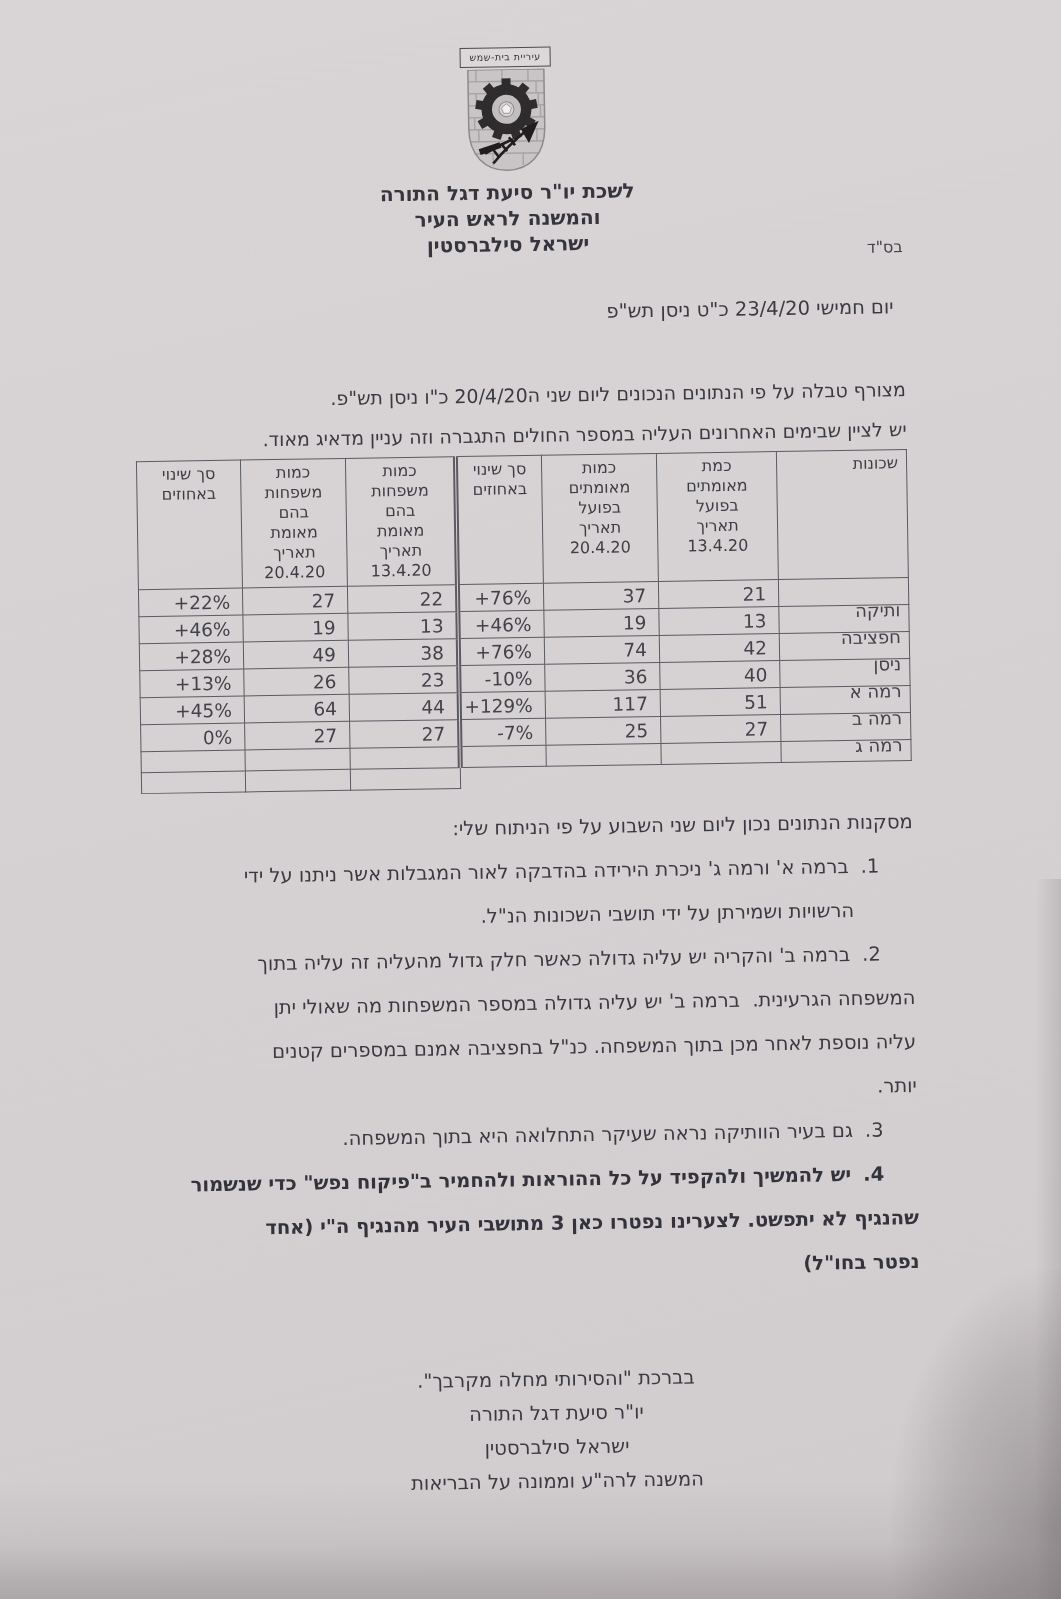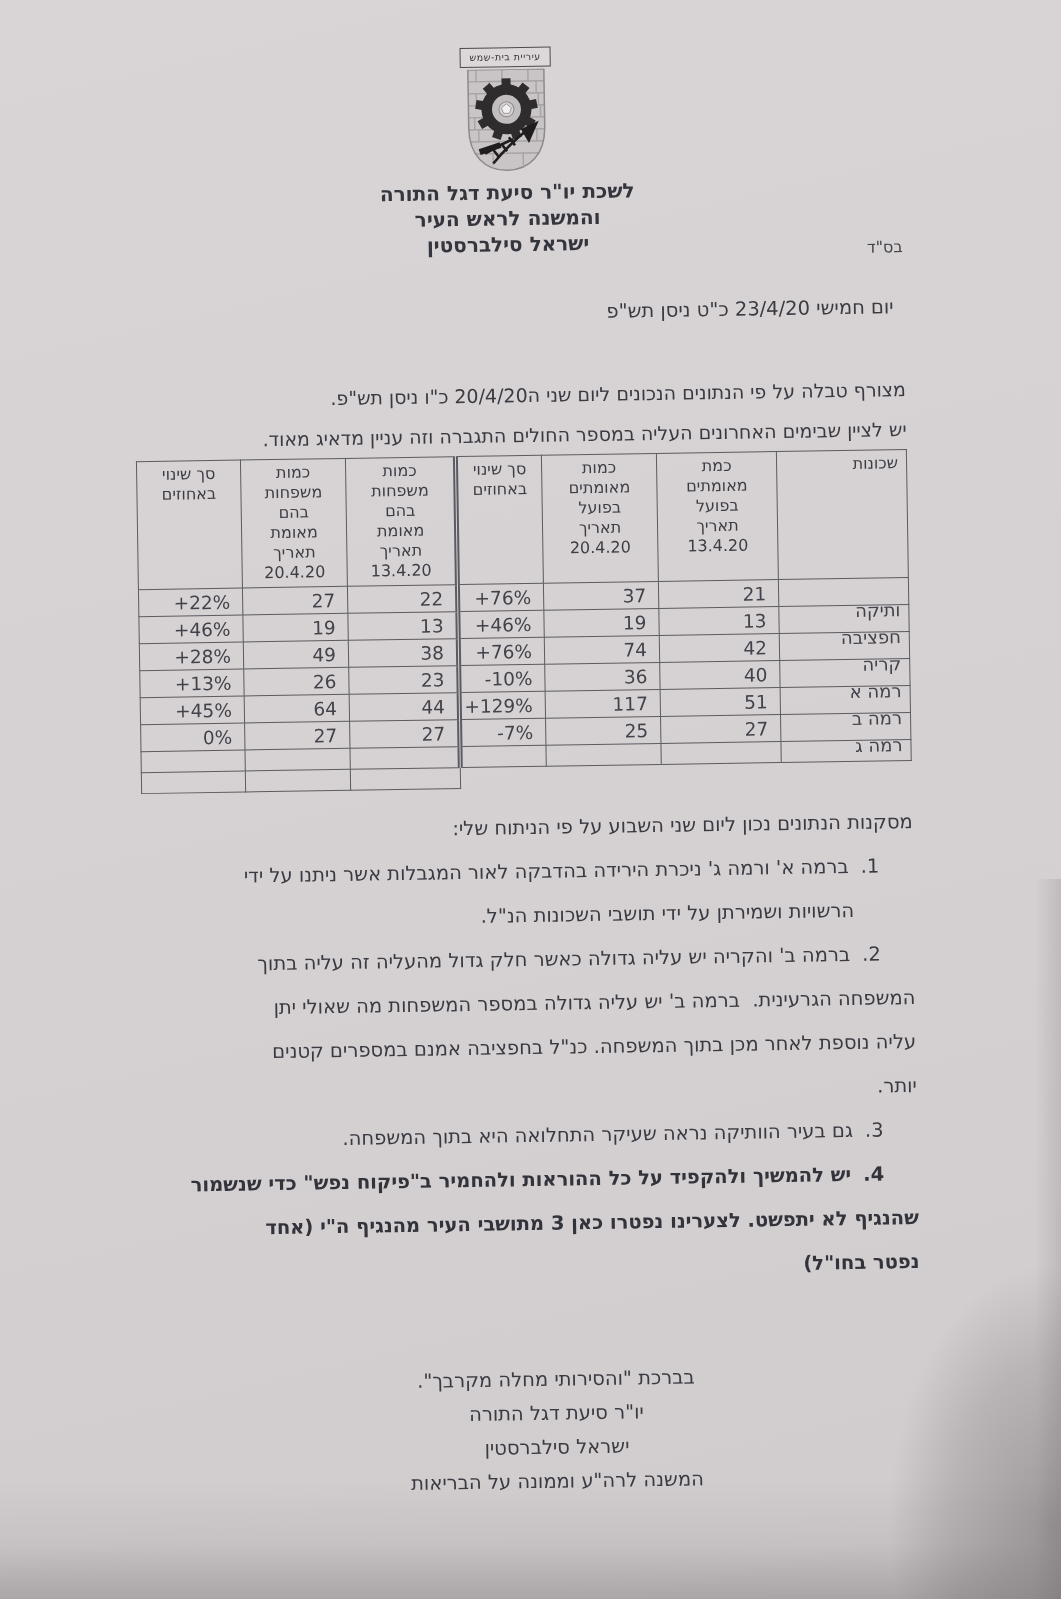--- a/index.html
+++ b/index.html
@@ -199,21 +199,21 @@
           <tr>
             <td class="lbl"><span>חפציבה</span></td>
             <td class="val">13</td>
             <td class="val">19</td>
             <td class="val sep">+46%</td>
             <td class="val">13</td>
             <td class="val">19</td>
             <td class="val">+46%</td>
           </tr>
           <tr>
-            <td class="lbl"><span>קריה</span></td>
+            <td class="lbl"><span>ניסן</span></td>
             <td class="val">42</td>
             <td class="val">74</td>
             <td class="val sep">+76%</td>
             <td class="val">38</td>
             <td class="val">49</td>
             <td class="val">+28%</td>
           </tr>
           <tr>
             <td class="lbl"><span>רמה א</span></td>
             <td class="val">40</td>

